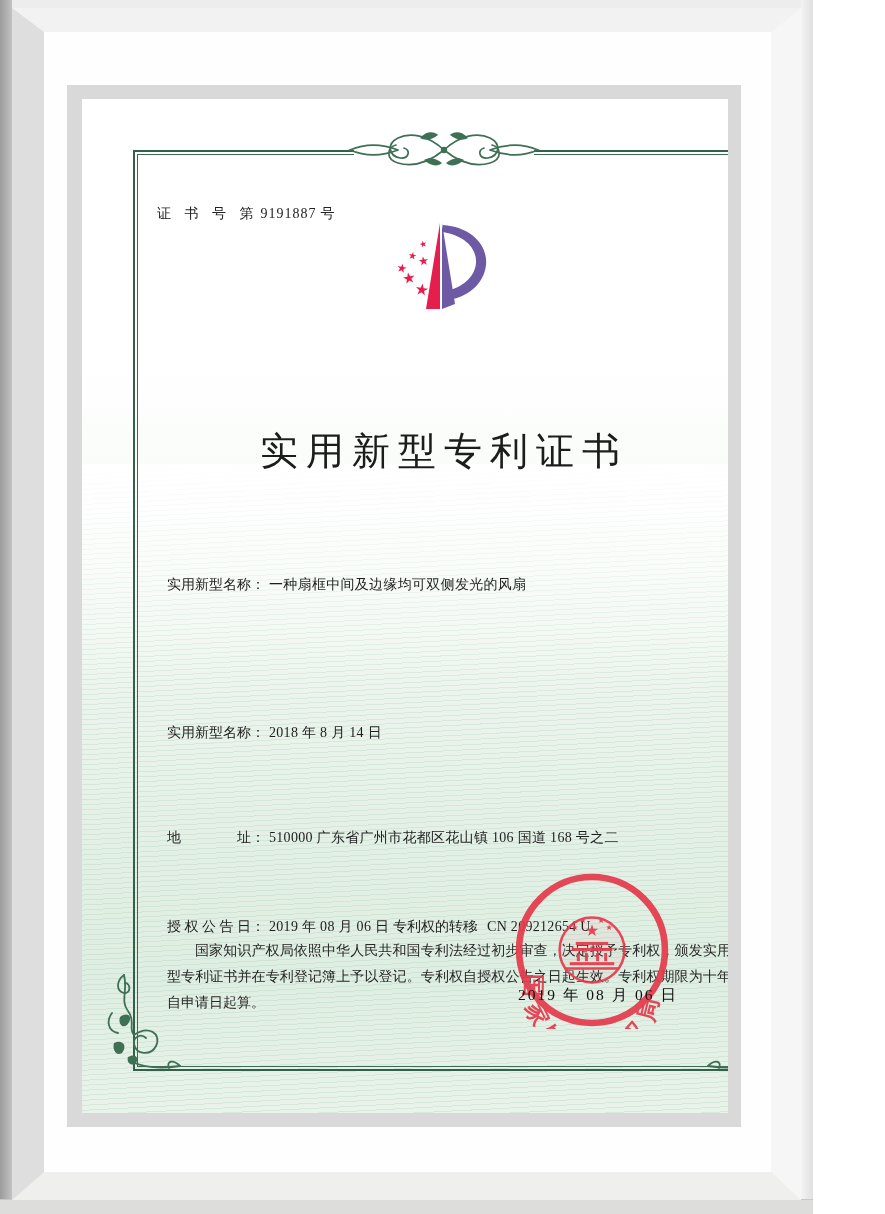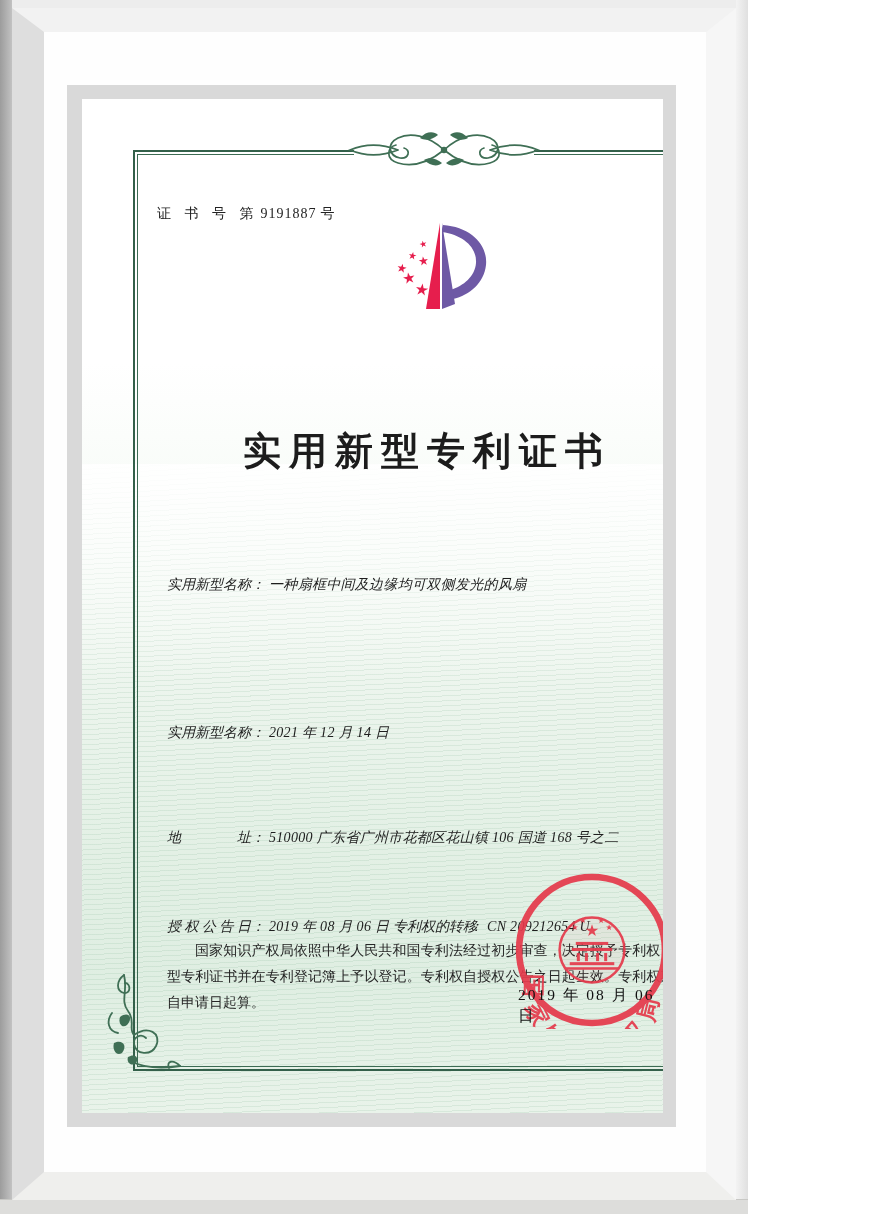--- a/index.html
+++ b/index.html
@@ -1,16 +1,16 @@
 <!DOCTYPE html>
 <html><head>
 <meta charset="utf-8">
 <style>
   html,body{margin:0;padding:0;background:#ffffff;}
-  .stage{position:relative;width:748px;height:1214px;overflow:hidden;
+  .stage{position:relative;width:813px;height:1214px;overflow:hidden;
          font-family:"Liberation Serif","DejaVu Serif",serif;background:#be185d;}
 
   
   .edge-left{position:absolute;left:0;top:0;bottom:0;width:12px;
              background:linear-gradient(90deg,#9c9c9c,#c2c2c2);}
   .edge-top{position:absolute;top:0;left:12px;right:12px;height:8px;background:#ededed;}
   .edge-right{position:absolute;right:0;top:0;bottom:0;width:12px;
               background:linear-gradient(270deg,#e0e0e0,#f3f3f3);}
   .edge-bottom{position:absolute;bottom:0;left:0;right:0;height:14px;
                background:#dddddb;border-top:1px solid #c8c8c5;}
@@ -40,24 +40,24 @@
 
   
   .cert-no{position:absolute;left:75px;top:106px;font-size:14px;color:#222;}
   .cert-no .sp{letter-spacing:5px;}
   .cert-no .num{letter-spacing:1px;margin-left:2px;}
   .cert-no .suf{margin-left:4px;}
 
   .logo{position:absolute;left:309px;top:100px;}
   .qr{position:absolute;left:571px;top:102px;}
 
-  .title{position:absolute;left:34px;top:205px;width:622px;margin:0;text-align:center;
-         font-size:38px;font-weight:700;letter-spacing:8px;color:#1c1c1c;}
-
-  .row{position:absolute;left:85px;width:585px;font-size:14px;color:#1e1e1e;white-space:nowrap;font-style:italic;}
+  .title{position:absolute;left:51px;top:205px;width:622px;margin:0;text-align:center;
+         font-size:38px;font-weight:400;letter-spacing:8px;color:#1c1c1c;}
+
+  .row{position:absolute;left:85px;width:585px;font-size:14px;color:#1e1e1e;white-space:nowrap;}
   .lbl{display:inline-block;width:84px;text-align:justify;text-align-last:justify;vertical-align:bottom;}
   .colon{display:inline-block;margin:0 4px 0 0;}
   .val{letter-spacing:0.3px;}
   .pair2{position:absolute;left:226px;top:0;}
 
   .paras{position:absolute;left:85px;top:594px;width:578px;}
   .paras p{margin:0;font-size:14px;line-height:26px;text-indent:2em;text-align:justify;color:#262626;}
 
   .seal{position:absolute;left:431px;top:772px;}
   .seal-date{position:absolute;left:436px;top:886px;font-size:15.5px;letter-spacing:2px;color:#101010;z-index:5;}
@@ -188,21 +188,21 @@
       </svg>
 
       
       <h1 class="title z">实用新型专利证书</h1>
 
       
       <div class="row z" style="top:304px">
         <span class="lbl">实用新型名称</span><span class="colon">：</span><span class="val">一种扇框中间及边缘均可双侧发光的风扇</span>
       </div>
       <div class="row z" style="top:434px">
-        <span class="lbl">实用新型名称</span><span class="colon">：</span><span class="val">2021 年 12 月 14 日</span>
+        <span class="lbl">实用新型名称</span><span class="colon">：</span><span class="val">2018 年 8 月 14 日</span>
       </div>
       <div class="row z" style="top:521px">
         <span class="lbl">地址</span><span class="colon">：</span><span class="val">510000 广东省广州市花都区花山镇 106 国道 168 号之二</span>
       </div>
       <div class="row z" style="top:592px">
         <span class="lbl">授权公告日</span><span class="colon">：</span><span class="val">2019 年 08 月 06 日</span>
         <span class="pair2"><span class="lbl" style="width:76px">专利权的转移</span><span class="colon">：</span><span class="val">CN 209212654 U</span></span>
       </div>
 
       

